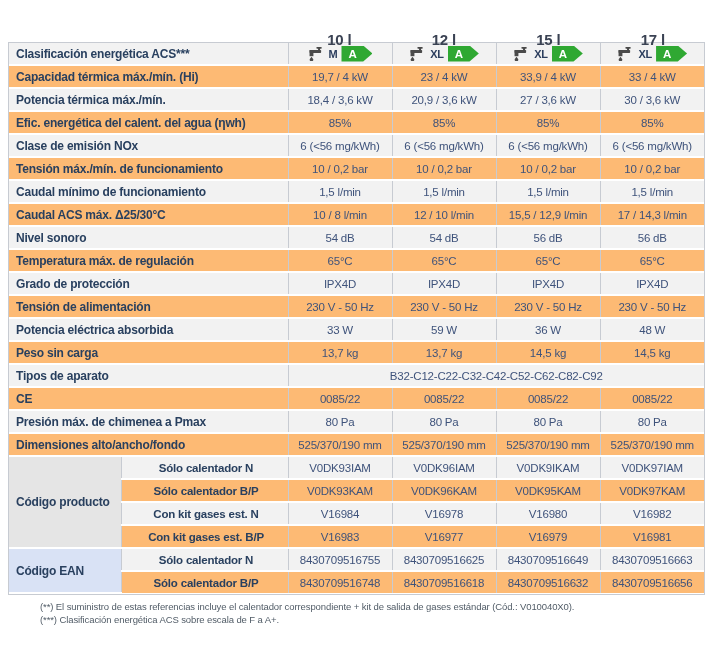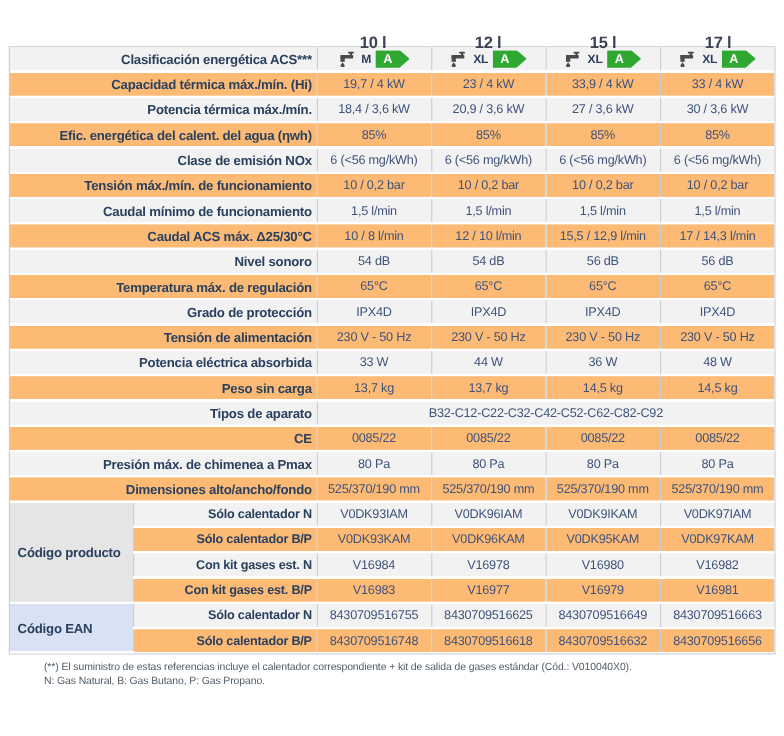--- a/index.html
+++ b/index.html
@@ -11,22 +11,22 @@
   .col-headers .spacer { width:279px; flex:none; }
   .col-h { flex:1; text-align:center; font-size:15px; font-weight:bold; color:#3a4253; letter-spacing:-0.2px;margin-top:28px; }
 
   
   .table-wrap { border:1px solid #c7cbd2; }
   table { border-collapse:collapse; width:100%; table-layout:fixed; }
   td { border-right:1px solid #c7cbd2; border-bottom:2px solid #ffffff; height:21px; padding:0 4px;
        font-size:11.5px; text-align:center; color:#3f537b; letter-spacing:-0.2px; white-space:nowrap; overflow:hidden; }
   td:last-child { border-right:none; }
   tr:last-child td { border-bottom:none; }
-  td.lbl { text-align:right; font-weight:bold; color:#29405f; font-size:12px; padding-left:7px; }
-  td.sublbl { text-align:right; font-weight:bold; color:#29405f; font-size:11.5px; padding-left:7px; }
+  td.lbl { text-align:left; font-weight:bold; color:#29405f; font-size:12px; padding-left:7px; }
+  td.sublbl { text-align:center; font-weight:bold; color:#29405f; font-size:11.5px; padding-left:7px; }
   td.glbl { text-align:left; font-weight:bold; color:#29405f; font-size:12px; padding-left:7px; border-bottom:2px solid #fff; }
   .s0 { background:#f2f2f2; }
   .s1 { background:#fdba74; }
   .g0 { background:#e5e5e5; }
   .g1 { background:#d9e2f5; }
 
   
   .ebadge { display:flex; align-items:center; justify-content:center; gap:4px; }
   .tap { flex:none; }
   .tapsize { font-weight:bold; font-size:11px; color:#2c3e5e; }
@@ -196,21 +196,21 @@
           <tr>
             <td class="lbl s1" colspan="2">Tensión de alimentación</td>
             <td class="s1">230 V - 50 Hz</td>
             <td class="s1">230 V - 50 Hz</td>
             <td class="s1">230 V - 50 Hz</td>
             <td class="s1">230 V - 50 Hz</td>
           </tr>
           <tr>
             <td class="lbl s0" colspan="2">Potencia eléctrica absorbida</td>
             <td class="s0">33 W</td>
-            <td class="s0">44 W</td>
+            <td class="s0">59 W</td>
             <td class="s0">36 W</td>
             <td class="s0">48 W</td>
           </tr>
           <tr>
             <td class="lbl s1" colspan="2">Peso sin carga</td>
             <td class="s1">13,7 kg</td>
             <td class="s1">13,7 kg</td>
             <td class="s1">14,5 kg</td>
             <td class="s1">14,5 kg</td>
           </tr>
@@ -281,15 +281,15 @@
             <td class="s1">8430709516748</td>
             <td class="s1">8430709516618</td>
             <td class="s1">8430709516632</td>
             <td class="s1">8430709516656</td>
           </tr>
         </tbody>
       </table>
   </div>
   <div class="footnotes" id="footnotes">
       <p>(**) El suministro de estas referencias incluye el calentador correspondiente + kit de salida de gases estándar (Cód.: V010040X0).</p>
-      <p>N: Gas Natural, B: Gas Butano, P: Gas Propano.</p>
+      <p>(***) Clasificación energética ACS sobre escala de F a A+.</p>
     </div>
 </div>
 
 </body></html>

